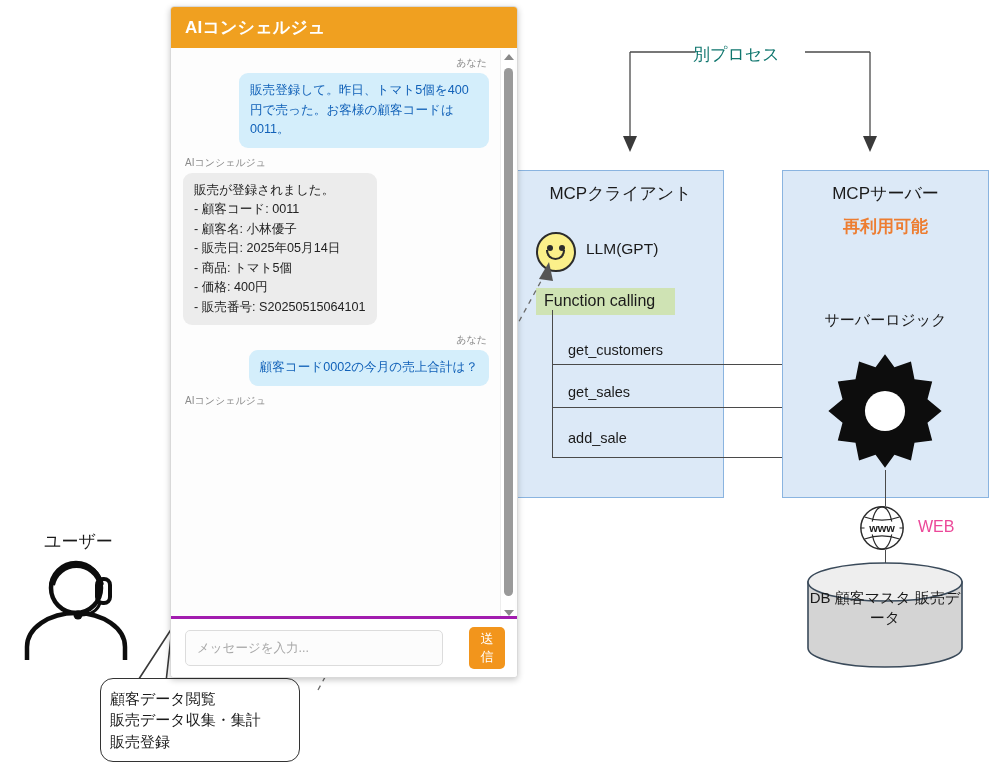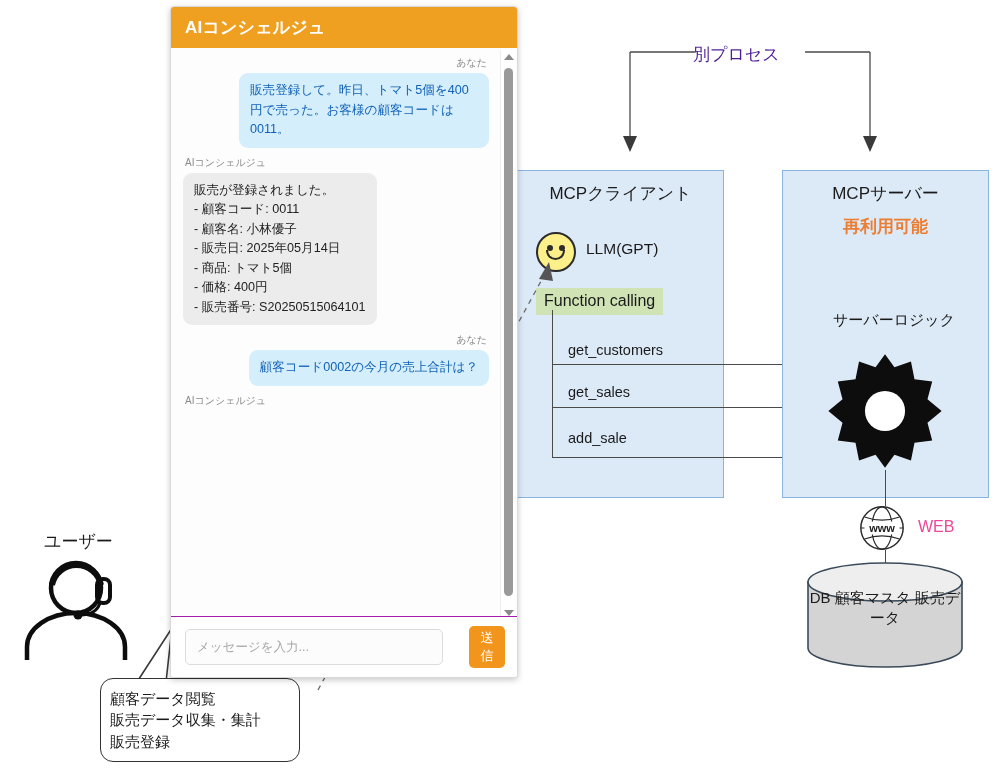--- a/index.html
+++ b/index.html
@@ -79,21 +79,21 @@
   .tri-down {
     width:0;height:0;border-left:5px solid transparent;border-right:5px solid transparent;
     border-top:6px solid #8a8a8a;
   }
   #chat-scroll-thumb {
     position:absolute; left:3px; top:18px; width:9px; height:528px;
     background:#9a9a9a; border-radius:5px;
   }
   #chat-footer {
     position:absolute; left:0; bottom:0; width:348px; height:61px;
-    background:#ffffff; border-top:1px solid #a21caf;
+    background:#ffffff; border-top:3px solid #a21caf;
     display:flex; align-items:center; gap:26px; padding:0 14px;
   }
   #chat-input {
     flex:1; height:36px;
     border:1px solid #dcdcdc; border-radius:5px;
     background:#fcfcfc;
     padding:0 11px;
     font-size:12.5px; color:#999999;
     font-family:inherit;
     outline:none;
@@ -118,21 +118,21 @@
     position:absolute; left:0; width:100%;
     text-align:center; font-size:17px; color:#1a1a1a;
   }
   #client-title { top:182px; left:517px; width:207px; }
   #server-title { top:182px; left:782px; width:207px; }
   #reuse-label {
     top:215px; left:782px; width:207px;
     text-align:center; font-size:17px; color:#ed7d31; font-weight:600;
   }
   #server-logic-label {
-    top:311px; left:782px; width:224px;
+    top:311px; left:782px; width:207px;
     text-align:center; font-size:15px; color:#1a1a1a;
   }
 
   
   #smiley {
     left:536px; top:232px; width:40px; height:40px;
     border-radius:50%;
     background:#fbf08a; border:2.5px solid #2c2c2c;
   }
   #smiley .eye {
@@ -143,21 +143,21 @@
   #smiley .mouth {
     position:absolute; left:8px; top:16px; width:19px; height:10px;
     border:2.2px solid #2c2c2c; border-top:none;
     border-radius:0 0 14px 14px;
   }
   #llm-label { left:586px; top:240px; font-size:15.5px; color:#1a1a1a; }
 
   #fn-calling {
     left:536px; top:288px;
     background:#cfe3b4;
-    padding:3px 8px 4px 8px;
+    padding:3px 20px 4px 8px;
     font-size:16px; color:#1a1a1a;
     line-height:1.25;
   }
 
   
   #fn-vline { left:552px; top:310px; width:1px; height:148px; background:#4a4a4a; }
   .fn-item {
     position:absolute; left:568px; font-size:14.5px; color:#1a1a1a;
   }
   .fn-line { position:absolute; height:1px; background:#4a4a4a; }
@@ -172,21 +172,21 @@
   #globe-to-db { left:885px; top:550px; width:1px; height:20px; background:#4a4a4a; }
 
   
   #db { left:805px; top:562px; width:160px; height:106px; }
   #db-text {
     left:805px; top:588px; width:160px;
     text-align:center; font-size:15px; color:#1a1a1a; line-height:1.32;
   }
 
   
-  #bracket-label { left:693px; top:43px; font-size:17px; color:#4c1d95; }
+  #bracket-label { left:693px; top:43px; font-size:17px; color:#0f766e; }
 
   
   #user-label { left:44px; top:530px; font-size:17px; color:#1a1a1a; }
   #user-figure { left:22px; top:555px; width:120px; height:105px; }
 
   
   #callout {
     left:100px; top:678px; width:200px; height:84px;
     border:1.6px solid #333333; border-radius:13px; background:#ffffff;
   }

